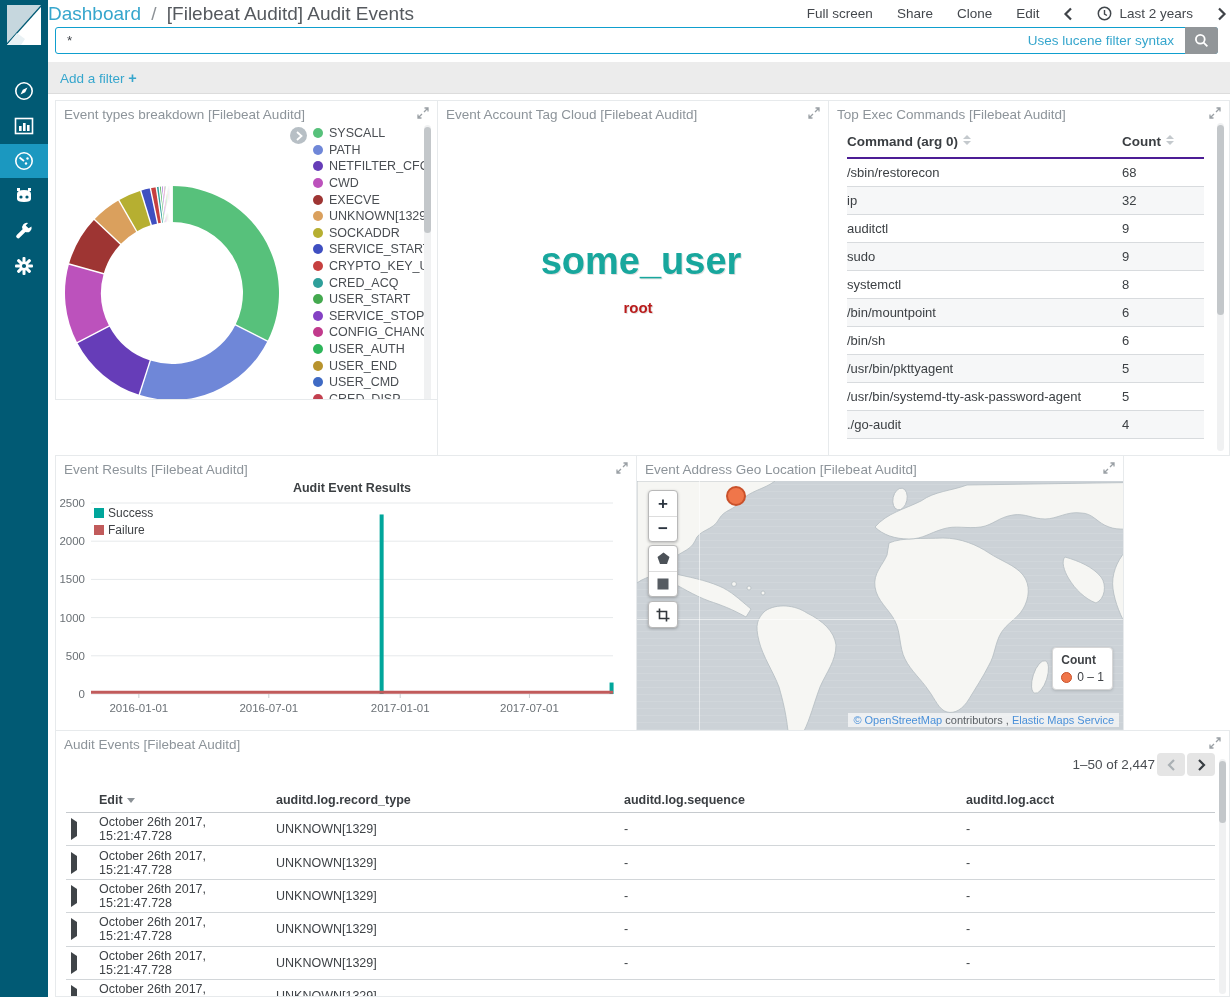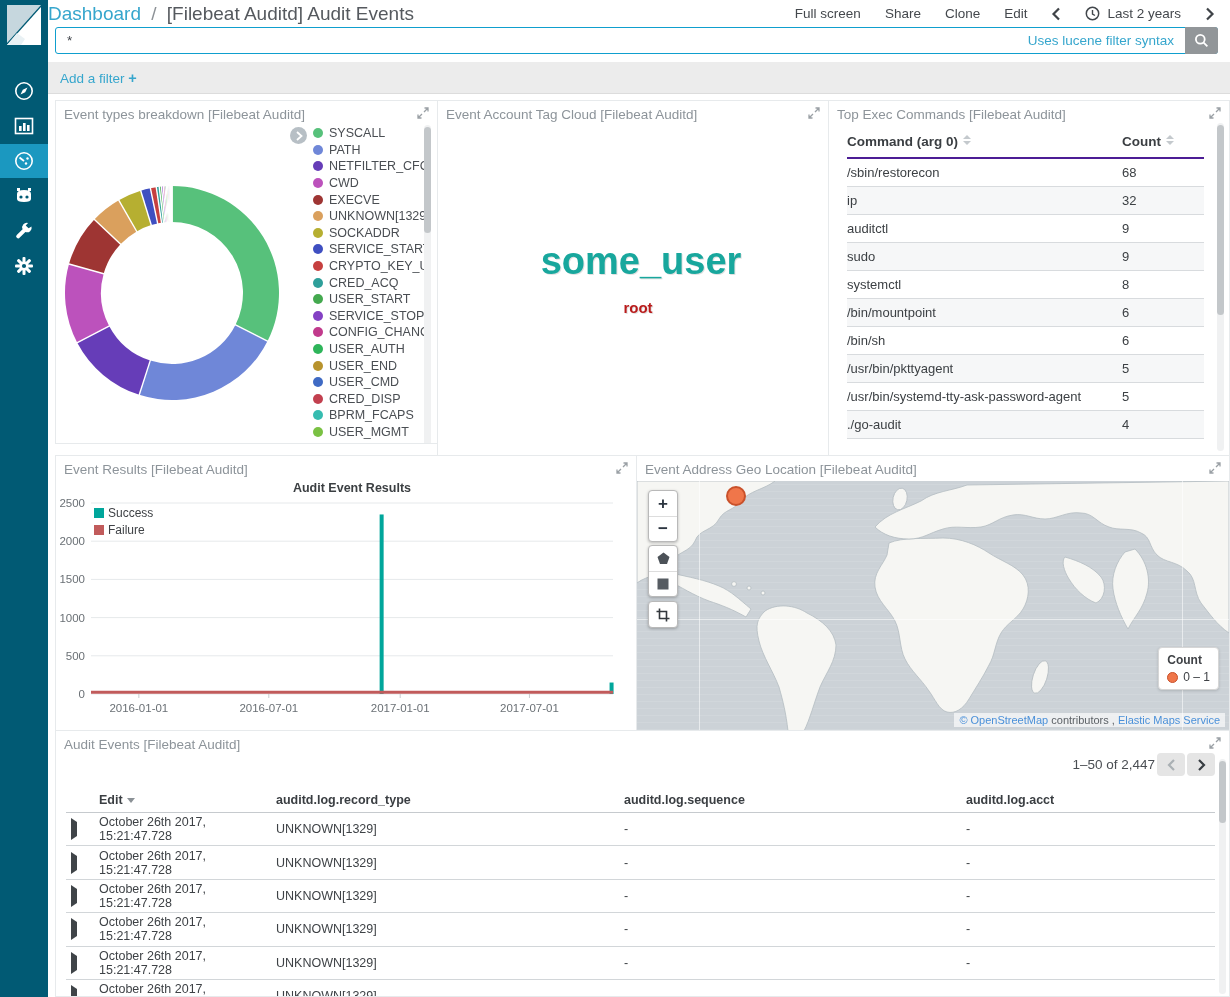--- a/index.html
+++ b/index.html
@@ -14,43 +14,43 @@
   .nav-icon.first { margin-top:24px; }
   .nav-icon.active { background:#1b98c0; }
   .nav-icon + .nav-icon { margin-top:1px; }
 
   
   #topbar { position:absolute; left:48px; top:0; right:0; height:27px; display:flex; align-items:center; background:#fff; }
   #breadcrumb { font-size:19px; }
   #breadcrumb .link { color:#36a6cd; cursor:pointer; }
   #breadcrumb .sep { color:#8d9297; padding:0 5px; }
   #breadcrumb .cur { color:#55595e; }
-  #topnav { margin-left:auto; display:flex; align-items:center; gap:24px; padding-right:15px; font-size:13.5px; color:#44484d; }
+  #topnav { margin-left:auto; display:flex; align-items:center; gap:24px; padding-right:3px; font-size:13.5px; color:#44484d; }
   #topnav .item { cursor:pointer; }
   .timepick { display:flex; align-items:center; gap:7px; cursor:pointer; }
 
   #querybar { position:absolute; left:55px; top:27px; width:1163px; height:27px; border:1px solid #0f9fce;
     border-radius:3px; display:flex; align-items:center; background:#fff; }
   #query-value { padding-left:11px; font-size:13.5px; color:#40444a; flex:1; }
   #syntax-link { font-size:13.5px; color:#36a6cd; padding-right:11px; cursor:pointer; }
   #search-btn { width:33px; height:27px; margin:-1px -1px -1px 0; background:#929699; border-radius:0 3px 3px 0;
     display:flex; align-items:center; justify-content:center; cursor:pointer; }
 
   #filterbar { position:absolute; left:48px; right:0; top:62px; height:32px; background:#ececec;
     border-bottom:1px solid #dcdcdc; display:flex; align-items:center; }
   #add-filter { margin-left:12px; font-size:13.5px; color:#36a6cd; cursor:pointer; }
   #add-filter b { font-weight:bold; font-size:14.5px; }
 
   
   .panel { position:absolute; background:#fff; border:1px solid #e7eaec; overflow:hidden; }
-  #p-donut   { left:55px;  top:100px; width:383px; height:344px; }
+  #p-donut   { left:55px;  top:100px; width:383px; height:300px; }
   #p-cloud   { left:437px; top:100px; width:392px; height:356px; }
   #p-exec    { left:828px; top:100px; width:402px; height:356px; }
   #p-results { left:55px;  top:455px; width:582px; height:276px; }
-  #p-geo     { left:636px; top:455px; width:594px; height:276px; }
+  #p-geo     { left:636px; top:455px; width:488px; height:276px; }
   #p-audit   { left:55px;  top:730px; width:1175px; height:267px; }
   .phead { height:24px; display:flex; align-items:flex-start; padding:6px 8px 0 8px; }
   .ptitle { font-size:13.5px; color:#8d949a; white-space:nowrap; overflow:hidden; }
   .pexpand { margin-left:auto; cursor:pointer; flex:none; }
 
   
   #donut-svg { position:absolute; left:6px; top:82px; }
   #legend-toggle { position:absolute; left:234px; top:26px; width:17px; height:17px; border-radius:50%;
     background:#b7bfc5; display:flex; align-items:center; justify-content:center; cursor:pointer; }
   #donut-legend { position:absolute; left:257px; top:24px; width:112px; height:332px; overflow:hidden; }

